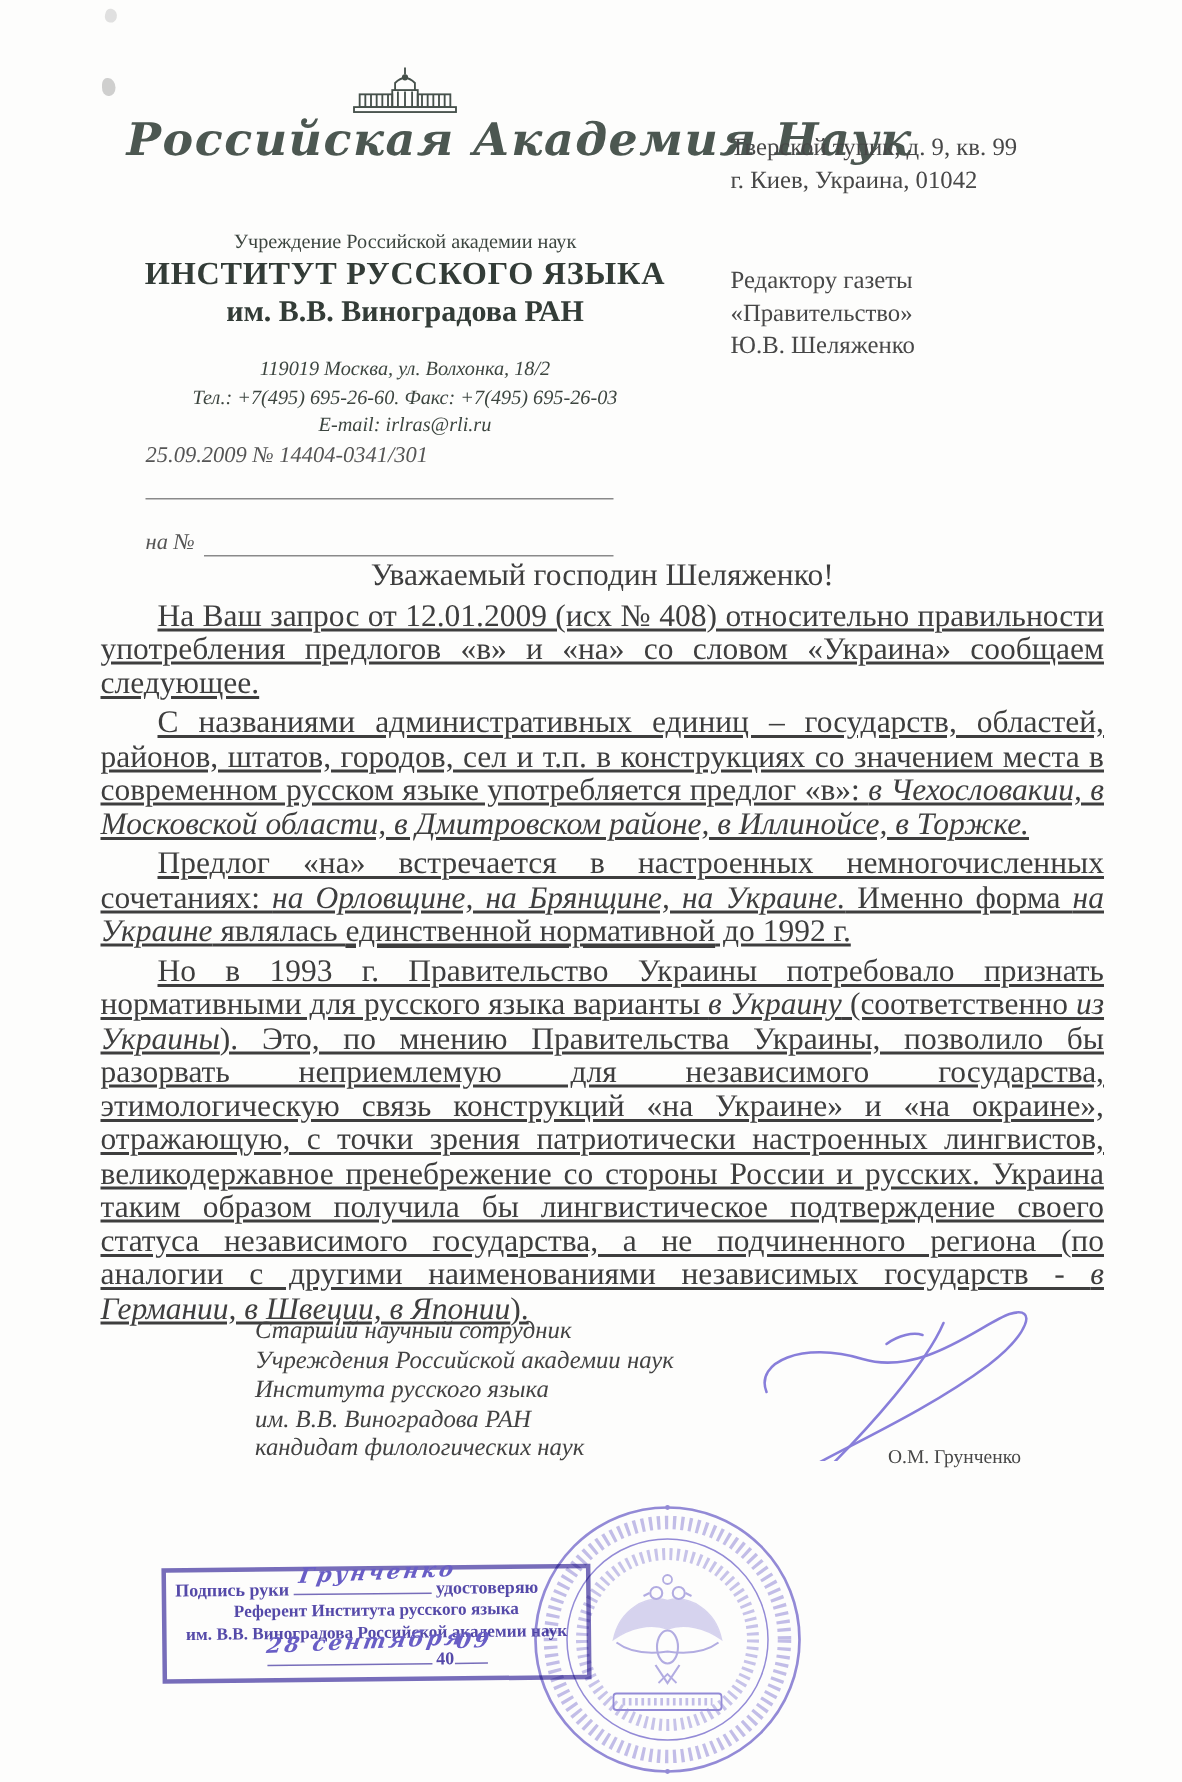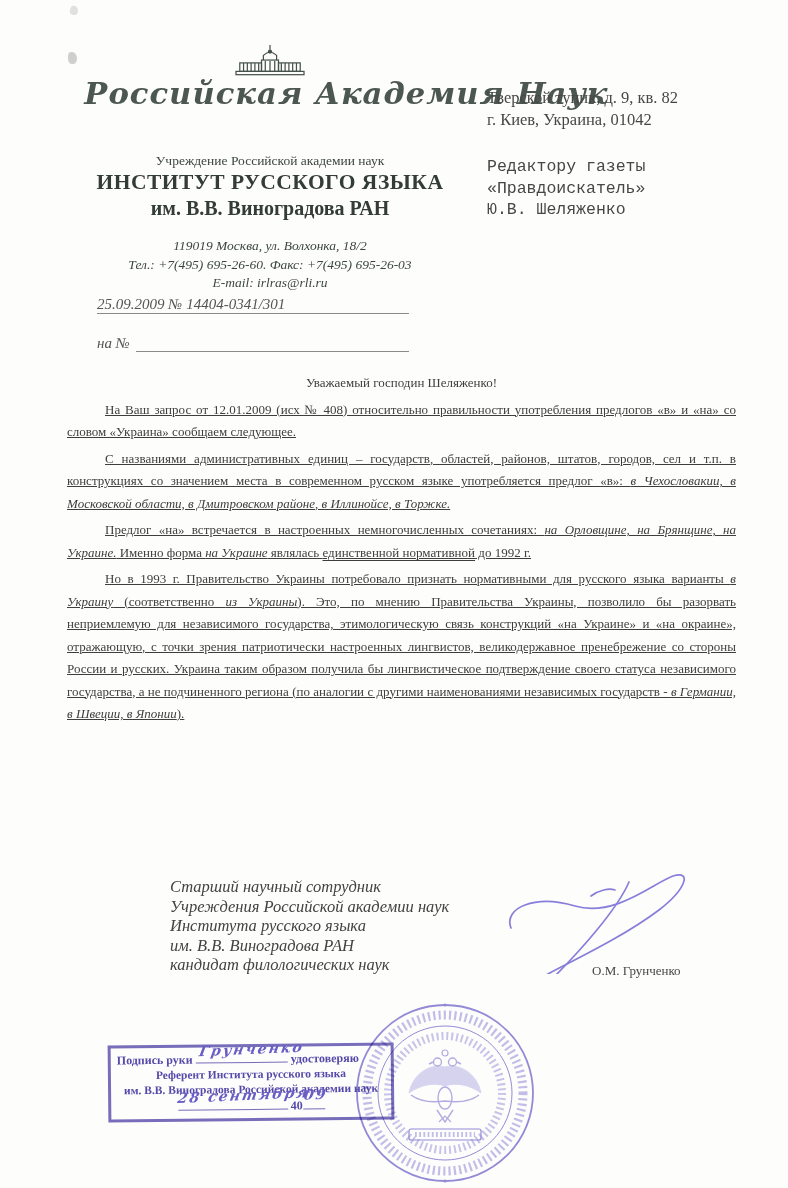--- a/index.html
+++ b/index.html
@@ -28,30 +28,30 @@
     transform:scaleX(1.02);
     margin-top:-2px;
   }
   .org-line{position:absolute;left:88px;top:153px;width:364px;text-align:center;font-size:13.5px;color:#3c453f;}
   .inst1{position:absolute;left:88px;top:170px;width:364px;text-align:center;font-size:21.5px;font-weight:bold;color:#333c37;letter-spacing:.5px;}
   .inst2{position:absolute;left:88px;top:197px;width:364px;text-align:center;font-size:20px;font-weight:bold;color:#333c37;}
   .addr-block{position:absolute;left:88px;top:237px;width:364px;text-align:center;font-size:13.5px;font-style:italic;line-height:18.5px;color:#3c453f;}
 
   
   .ref{position:absolute;left:97px;top:296px;width:312px;font-style:italic;font-size:15px;color:#555;}
-  .ref-out{border-bottom:1px solid #8a8a8a;padding-bottom:0;}
+  .ref-out{border-bottom:1px solid #8a8a8a;padding-bottom:19px;}
   .ref-in{margin-top:21px;display:flex;align-items:flex-end;}
   .ref-in .blank{flex:1;border-bottom:1px solid #8a8a8a;height:15px;margin-left:6px;}
 
   
   .dest-addr{position:absolute;left:487px;top:87px;font-size:16.5px;line-height:22px;color:#474747;}
-  .dest-to{position:absolute;left:487px;top:156px;font-size:16.5px;line-height:21.5px;color:#474747;font-family:Liberation Mono, monospace;}
-
-  
-  .body-block{position:absolute;left:63px;top:372px;width:677px;font-size:13px;line-height:22.5px;color:#3e3e3e;}
+  .dest-to{position:absolute;left:487px;top:176px;font-size:16.5px;line-height:21.5px;color:#474747;}
+
+  
+  .body-block{position:absolute;left:63px;top:372px;width:677px;font-size:21px;line-height:22.5px;color:#3e3e3e;}
   .salutation{text-align:center;margin:0 0 1px 0;}
   .body-block p{margin:4px;text-align:justify;text-indent:38px;text-decoration:underline;}
   .it{font-style:italic;}
   .ul{text-decoration:underline;text-underline-offset:3px;}
 
   
   .signoff{position:absolute;left:170px;top:877px;font-size:16.5px;line-height:19.5px;color:#424242;font-style:italic;}
   .sig-svg{position:absolute;left:503px;top:866px;}
   .signer-name{position:absolute;left:592px;top:963px;font-size:13px;color:#474747;white-space:nowrap;}
 
@@ -116,26 +116,26 @@
 
   <div class="ref">
     <div class="ref-out">25.09.2009  № 14404-0341/301</div>
     <div class="ref-in">
       <span>на №</span>
       <span class="blank"></span>
     </div>
   </div>
 
   <div class="dest-addr">
-    <div>Тверской тупик, д. 9, кв. 82</div>
+    <div>Тверской тупик, д. 9, кв. 99</div>
     <div>г. Киев, Украина, 01042</div>
   </div>
   <div class="dest-to">
     <div>Редактору газеты</div>
-    <div>«Правдоискатель»</div>
+    <div>«Правительство»</div>
     <div>Ю.В. Шеляженко</div>
   </div>
 
   <div class="body-block">
     <div class="salutation">Уважаемый господин Шеляженко!</div>
     <p><span>На Ваш запрос от 12.01.2009 (исх № 408) относительно правильности употребления предлогов «в» и «на» со словом «Украина» сообщаем следующее.</span></p>
     <p><span>С названиями административных единиц – государств, областей, районов, штатов, городов, сел и т.п. в конструкциях со значением места в современном русском языке употребляется предлог «в»: </span><span class="it">в Чехословакии, в Московской области, в Дмитровском районе, в Иллинойсе, в Торжке.</span></p>
     <p><span>Предлог «на» встречается в настроенных немногочисленных сочетаниях: </span><span class="it">на Орловщине, на Брянщине, на Украине.</span><span> Именно форма </span><span class="it">на Украине</span><span> являлась </span><span class="ul">единственной нормативной</span><span> до 1992 г.</span></p>
     <p><span>Но в 1993 г. Правительство Украины потребовало признать нормативными для русского языка варианты </span><span class="it">в Украину</span><span> (соответственно </span><span class="it">из Украины</span><span>). Это, по мнению Правительства Украины, позволило бы разорвать неприемлемую для независимого государства, этимологическую связь конструкций «на Украине» и «на окраине», отражающую, с точки зрения патриотически настроенных лингвистов, великодержавное пренебрежение со стороны России и русских. Украина таким образом получила бы лингвистическое подтверждение своего статуса независимого государства, а не подчиненного региона (по аналогии с другими наименованиями независимых государств - </span><span class="it">в Германии, в Швеции, в Японии</span><span>).</span></p>
   </div>

